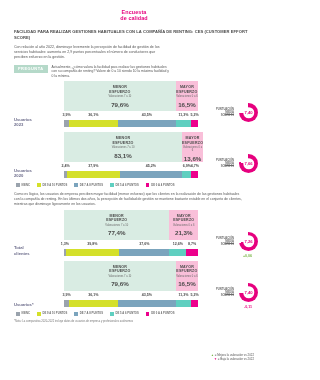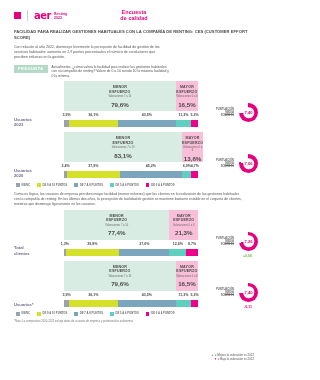--- a/index.html
+++ b/index.html
@@ -115,29 +115,20 @@
   }
   .fnote-right .g { color: #7ab648; font-weight: bold; }
   .fnote-right .p { color: #e6007e; font-weight: bold; }
 </style>
 </head>
 <body>
 
 <div class="page">
 
   <div class="header">
-    <div class="logo-box">
-      <span class="logo-sq"></span>
-      <span class="logo-divider"></span>
-      <span class="logo-aer">aer</span>
-      <span class="logo-sub">
-        <div class="l1">Renting</div>
-        <div class="l2">2023</div>
-      </span>
-    </div>
     <div class="header-title">
       <div>Encuesta</div>
       <div>de calidad</div>
     </div>
   </div>
 
   <div class="section-title">FACILIDAD PARA REALIZAR GESTIONES HABITUALES CON LA COMPAÑÍA DE RENTING: CES (CUSTOMER EFFORT SCORE)</div>
   <div class="intro">Con relación al año 2022, disminuye levemente la percepción de facilidad de gestión de los servicios habituales:  aumenta en 2,9 puntos porcentuales el número de conductores que perciben esfuerzo en la gestión.</div>
 
   <div class="pregunta-row">

